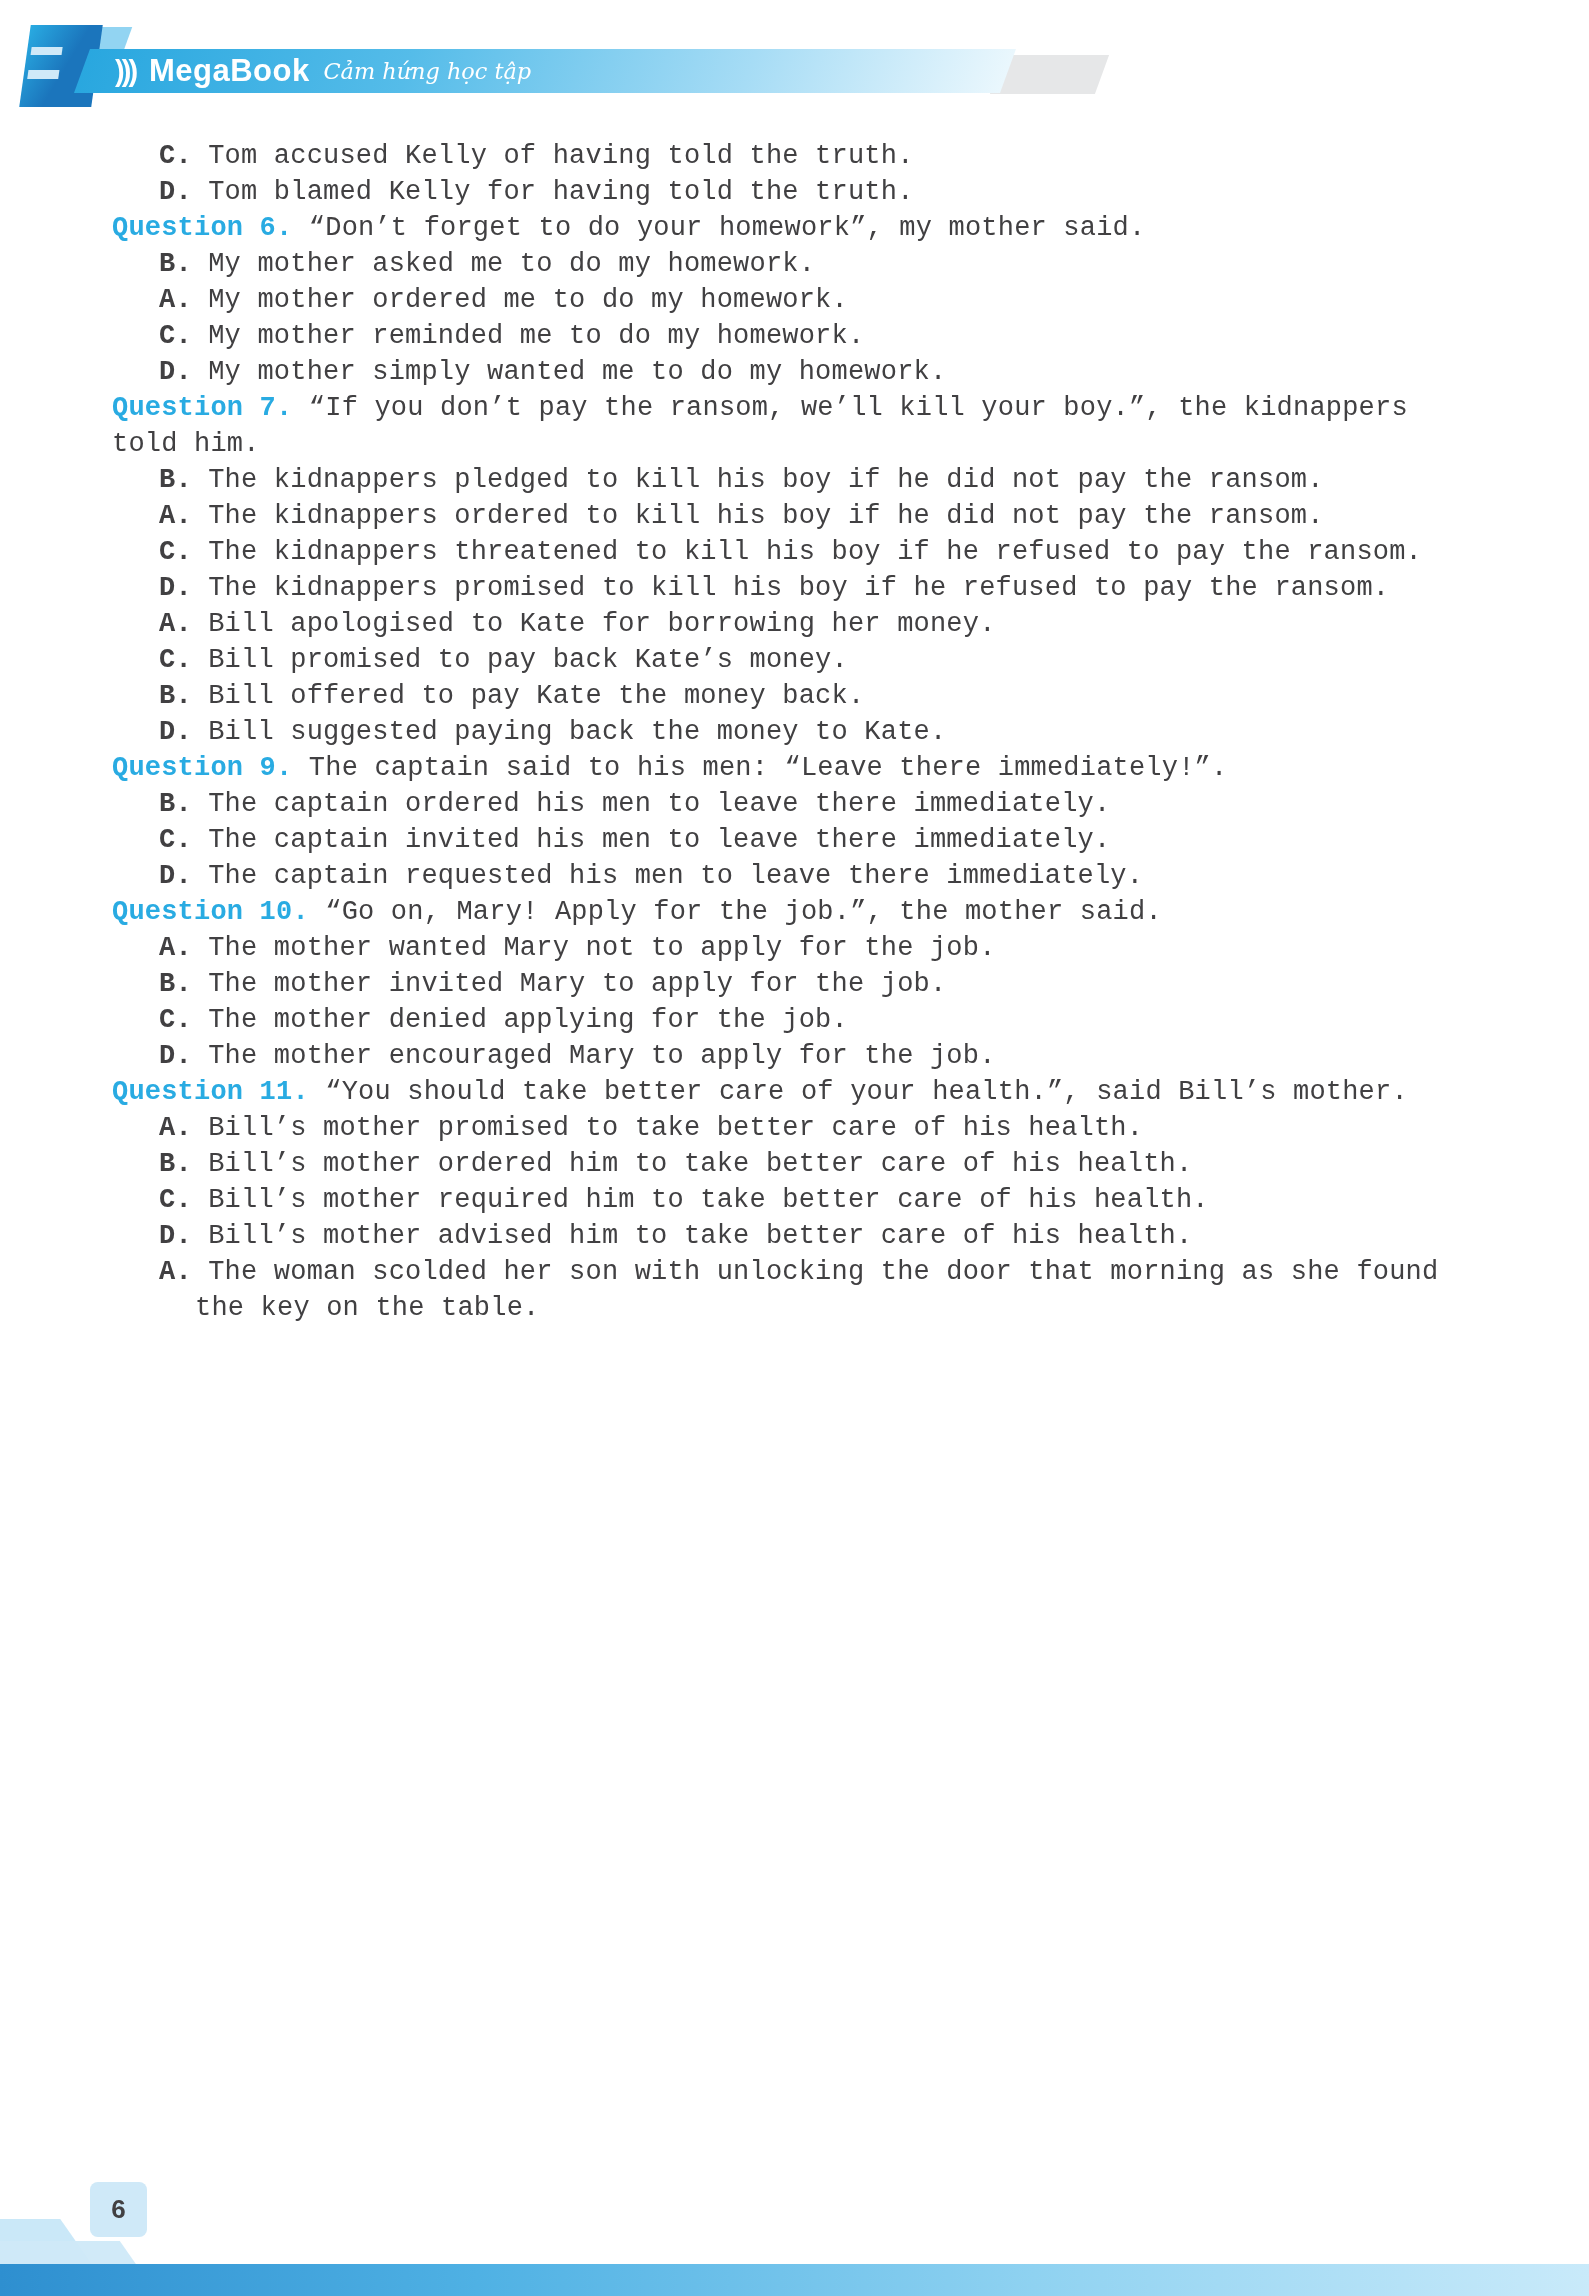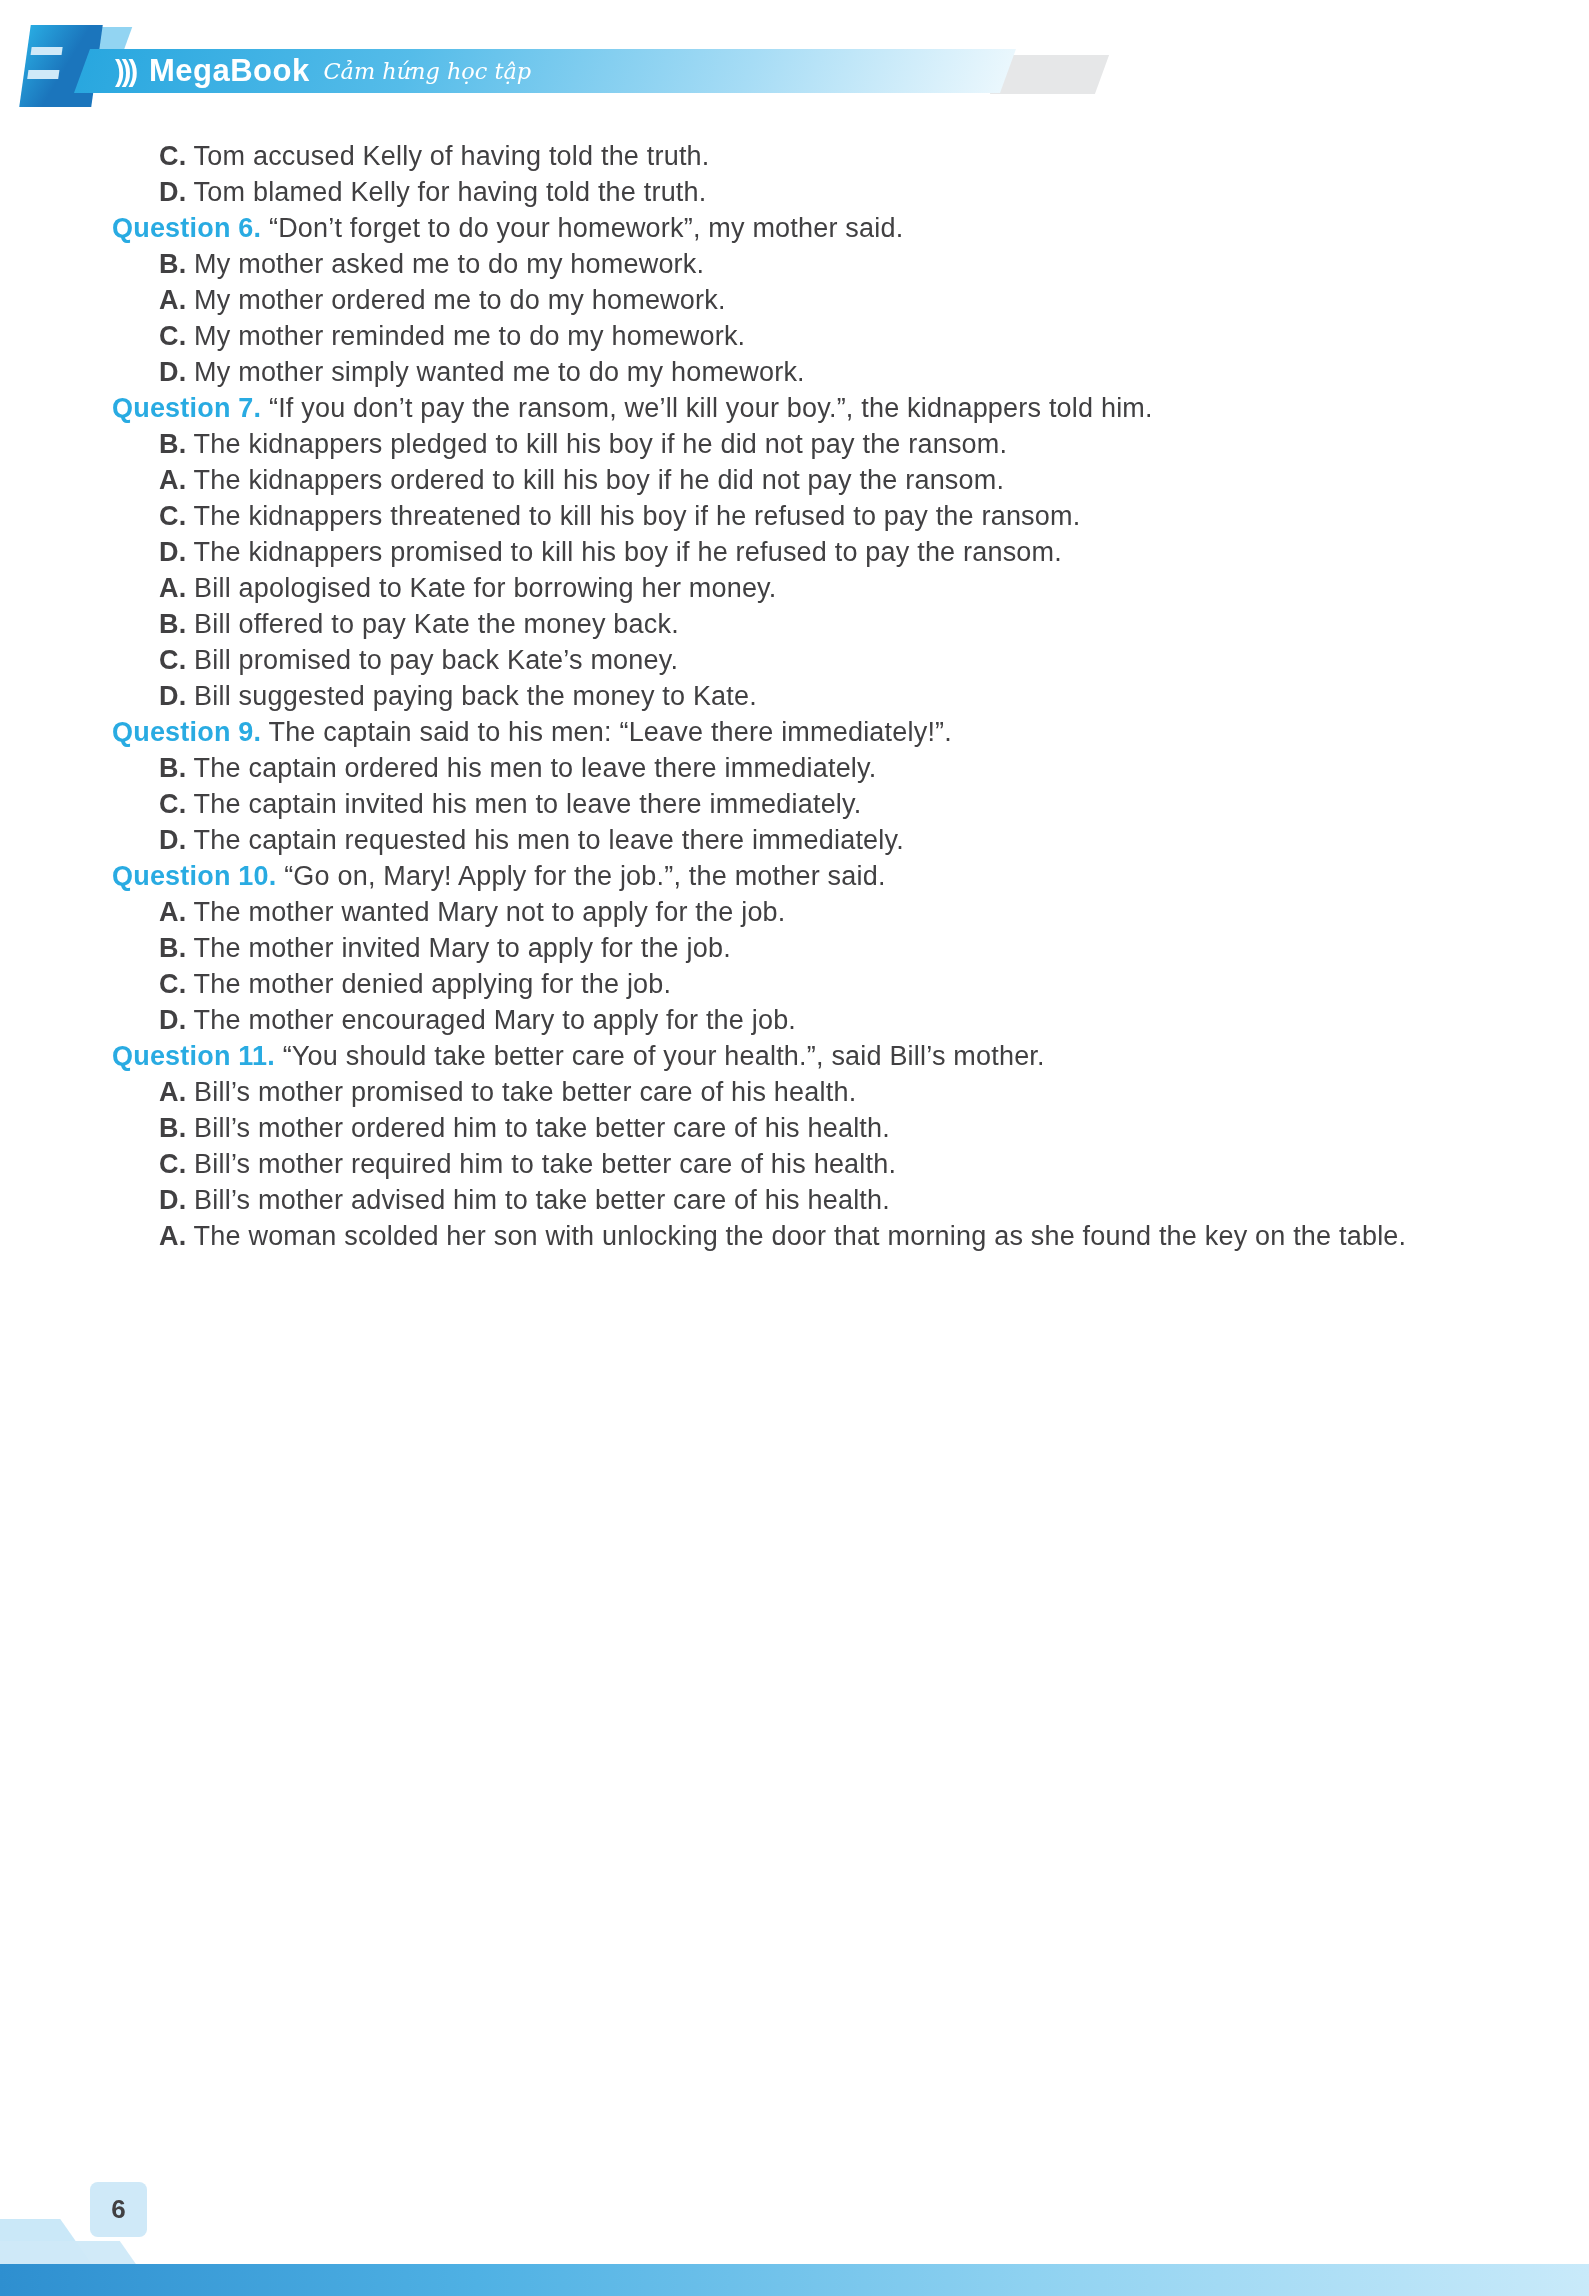--- a/index.html
+++ b/index.html
@@ -39,21 +39,21 @@
     transform:skewX(20deg);height:100%;
     display:flex;align-items:center;gap:13.7px;padding-left:33px;
   }
   .logo-marks{color:#fff;font-weight:700;font-size:29px;letter-spacing:-2.9px;}
   .brand{color:#fff;font-weight:700;font-size:31px;letter-spacing:0.5px;}
   .tagline{color:#fff;font-style:italic;font-size:22.4px;font-family:"DejaVu Serif",serif;}
 
   
   .content{
     position:absolute;left:112px;top:138px;width:1365px;
-    font-size:27px;line-height:36px;letter-spacing:0.2px;
+    font-size:27px;line-height:36px;letter-spacing:0.2px;font-family:Liberation Mono, monospace;
   }
   .question{margin:0;}
   .q-label{color:var(--accent,#29abe2);font-weight:700;margin-top:17px;}
   .option{padding-left:83px;text-indent:-36px;margin:0;}
   .opt-letter{font-weight:700;}
 
   
   .page-num-box{
     position:absolute;left:90px;bottom:60px;width:57px;height:55px;
     background:var(--page-box,#cfe9f8);border-radius:7.8px;
@@ -91,22 +91,22 @@
     <div class="option"><span class="opt-letter">B.</span><span> My mother asked me to do my homework.</span></div>
     <div class="option"><span class="opt-letter">A.</span><span> My mother ordered me to do my homework.</span></div>
     <div class="option"><span class="opt-letter">C.</span><span> My mother reminded me to do my homework.</span></div>
     <div class="option"><span class="opt-letter">D.</span><span> My mother simply wanted me to do my homework.</span></div>
     <div class="question"><span class="q-label">Question 7.</span><span> “If you don’t pay the ransom, we’ll kill your boy.”, the kidnappers told him.</span></div>
     <div class="option"><span class="opt-letter">B.</span><span> The kidnappers pledged to kill his boy if he did not pay the ransom.</span></div>
     <div class="option"><span class="opt-letter">A.</span><span> The kidnappers ordered to kill his boy if he did not pay the ransom.</span></div>
     <div class="option"><span class="opt-letter">C.</span><span> The kidnappers threatened to kill his boy if he refused to pay the ransom.</span></div>
     <div class="option"><span class="opt-letter">D.</span><span> The kidnappers promised to kill his boy if he refused to pay the ransom.</span></div>
     <div class="option"><span class="opt-letter">A.</span><span> Bill apologised to Kate for borrowing her money.</span></div>
+    <div class="option"><span class="opt-letter">C.</span><span> Bill promised to pay back Kate’s money.</span></div>
     <div class="option"><span class="opt-letter">B.</span><span> Bill offered to pay Kate the money back.</span></div>
-    <div class="option"><span class="opt-letter">C.</span><span> Bill promised to pay back Kate’s money.</span></div>
     <div class="option"><span class="opt-letter">D.</span><span> Bill suggested paying back the money to Kate.</span></div>
     <div class="question"><span class="q-label">Question 9.</span><span> The captain said to his men: “Leave there immediately!”.</span></div>
     <div class="option"><span class="opt-letter">B.</span><span> The captain ordered his men to leave there immediately.</span></div>
     <div class="option"><span class="opt-letter">C.</span><span> The captain invited his men to leave there immediately.</span></div>
     <div class="option"><span class="opt-letter">D.</span><span> The captain requested his men to leave there immediately.</span></div>
     <div class="question"><span class="q-label">Question 10.</span><span> “Go on, Mary! Apply for the job.”, the mother said.</span></div>
     <div class="option"><span class="opt-letter">A.</span><span> The mother wanted Mary not to apply for the job.</span></div>
     <div class="option"><span class="opt-letter">B.</span><span> The mother invited Mary to apply for the job.</span></div>
     <div class="option"><span class="opt-letter">C.</span><span> The mother denied applying for the job.</span></div>
     <div class="option"><span class="opt-letter">D.</span><span> The mother encouraged Mary to apply for the job.</span></div>

